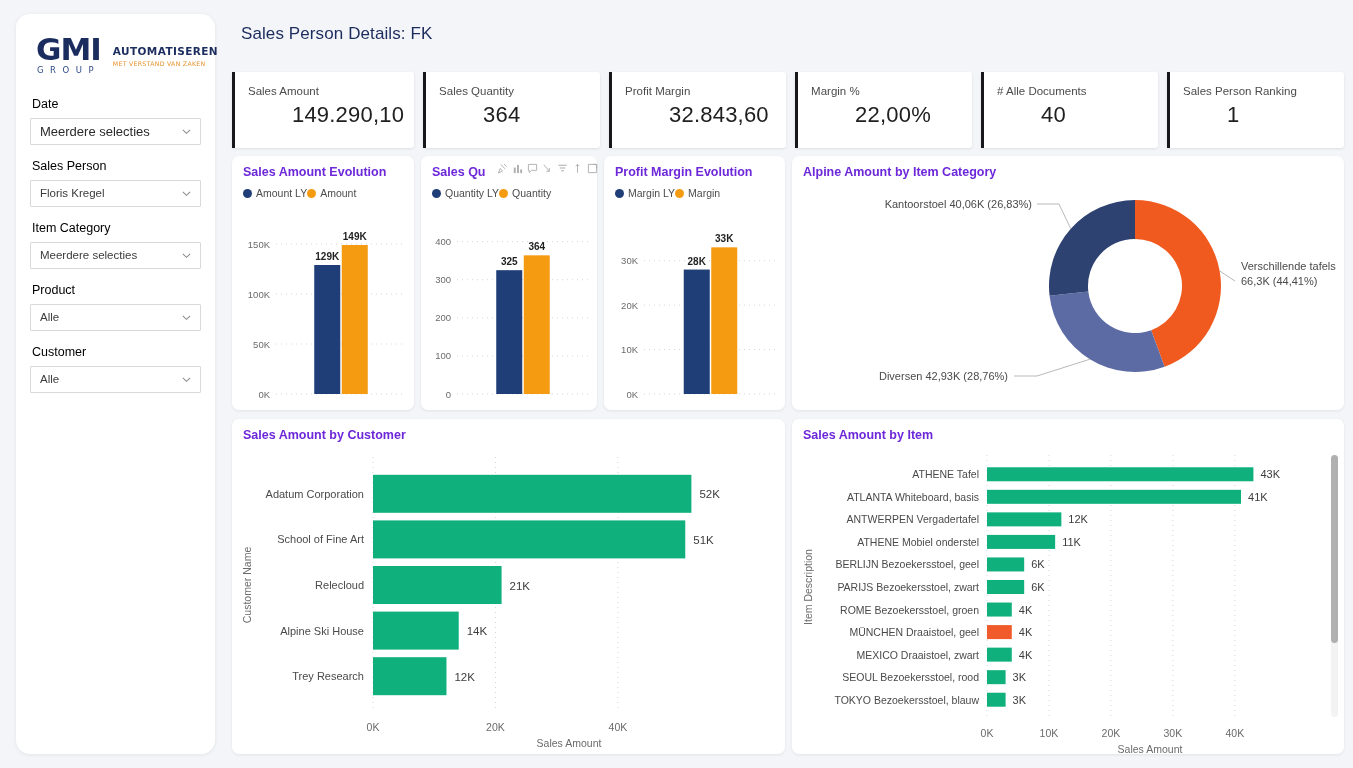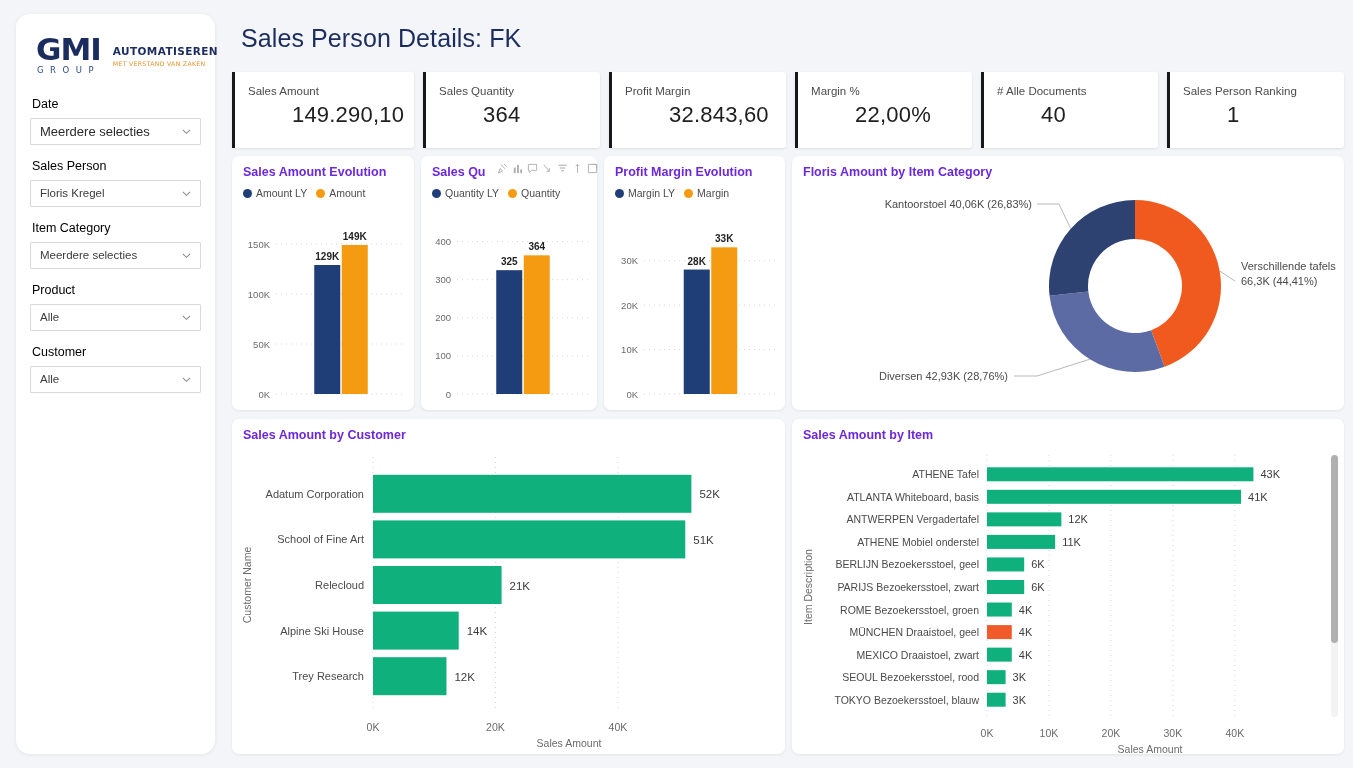--- a/index.html
+++ b/index.html
@@ -45,21 +45,21 @@
     padding: 0 8px 0 9px; border-radius: 1px;
   }
   .slicer-value { font-size: 11.5px; color: #3b3b3b; white-space: nowrap; overflow: hidden; }
   .slicer-value.strong { font-size: 13px; color: #2b2b2b; }
   .chev { width: 11px; height: 11px; flex: none; }
   .chev svg { display: block; }
 
   
   .page-title {
     position: absolute; left: 241px; top: 24px;
-    font-size: 25px; color: #1b2c5e; letter-spacing: .1px;
+    font-size: 17px; color: #1b2c5e; letter-spacing: .1px;
   }
 
   
   .kpi-row { position: absolute; left: 232px; top: 72px; width: 1112px; height: 76px; display: flex; gap: 9px; }
   .kpi {
     flex: 1; background: #fff; border-radius: 3px;
     box-shadow: 0 1px 3px rgba(0,0,0,.09);
     position: relative; padding: 13px 10px 0 16px;
   }
   .kpi::before {
@@ -92,21 +92,21 @@
   .vis-toolbar {
     position: absolute; top: 7px; left: 76px;
     display: flex; align-items: center; gap: 4px;
     color: #9a9a9a;
   }
   .vis-toolbar .ti { width: 11px; height: 11px; opacity: .82; }
   .vis-toolbar .ti svg { display: block; }
   .vis-toolbar .more { font-size: 13px; line-height: 7px; margin-left: 6px; letter-spacing: 1px; }
 
   
-  .legend { position: absolute; top: 31px; left: 11px; display: flex; gap: 9px; align-items: center; }
+  .legend { position: absolute; top: 31px; left: 11px; display: flex; align-items: center; }
   .lg { display: flex; align-items: center; gap: 4px; }
   .lg-dot { width: 9px; height: 9px; border-radius: 50%; }
   .lg-txt { font-size: 10.5px; color: #4c4c4c; }
 
   
   .combo-plot { position: absolute; left: 0; top: 52px; right: 0; bottom: 0; }
   .combo-svg { display: block; }
 
   
   text { font-family: "Liberation Sans", "DejaVu Sans", sans-serif; }
@@ -359,21 +359,21 @@
           <text x="34" y="56.16666666666666" font-size="9.5" fill="#6b6b6b" text-anchor="end" font-weight="normal">30K</text>
           <rect x="79.75" y="61.55555555555556" width="26" height="124.44444444444444" fill="#1f3d77"></rect>
           <rect x="107.25" y="39.33333333333334" width="26" height="146.66666666666666" fill="#f59b11"></rect>
           <text x="92.75" y="56.55555555555556" font-size="10" fill="#1f1f1f" text-anchor="middle" font-weight="bold">28K</text>
           <text x="120.25" y="34.33333333333334" font-size="10" fill="#1f1f1f" text-anchor="middle" font-weight="bold">33K</text>
         </svg>
     </div>
   </div>
 
   <div class="panel" id="p-donut">
-    <div class="panel-title">Floris Amount by Item Category</div>
+    <div class="panel-title">Alpine Amount by Item Category</div>
     <svg id="svg-donut" width="552" height="254" style="position:absolute;left:0;top:0">
         <path d="M 343 44 A 86 86 0 0 1 372.58856069226147 210.7497187373452 L 359.1704924713522 174.13066024017704 A 47 47 0 0 0 343 83 Z" fill="#f05a1e"></path>
         <path d="M 372.58856069226147 210.7497187373452 A 86 86 0 0 1 257.56787380734824 139.86670229624988 L 296.3103496388996 135.39226753399703 A 47 47 0 0 0 359.1704924713522 174.13066024017704 Z" fill="#5d6ba5"></path>
         <path d="M 257.56787380734824 139.86670229624988 A 86 86 0 0 1 343 44 L 343 83 A 47 47 0 0 0 296.3103496388996 135.39226753399703 Z" fill="#2e4272"></path>
         <path d="M 427.67725731095595 114.97461833116522 L 443 125" fill="none" stroke="#b9b9b9" stroke-width="1"></path>
         <text x="449" y="114" font-size="11" fill="#4a4a4a" text-anchor="start" font-weight="normal">Verschillende tafels</text>
         <text x="449" y="129" font-size="11" fill="#4a4a4a" text-anchor="start" font-weight="normal">66,3K (44,41%)</text>
         <path d="M 297.88097455733066 203.21388900409374 L 245 220 L 222 220" fill="none" stroke="#b9b9b9" stroke-width="1"></path>
         <text x="216" y="224" font-size="11" fill="#4a4a4a" text-anchor="end" font-weight="normal">Diversen 42,93K (28,76%)</text>
         <path d="M 278.79510767286695 72.78346566541055 L 267 48 L 245 48" fill="none" stroke="#b9b9b9" stroke-width="1"></path>

